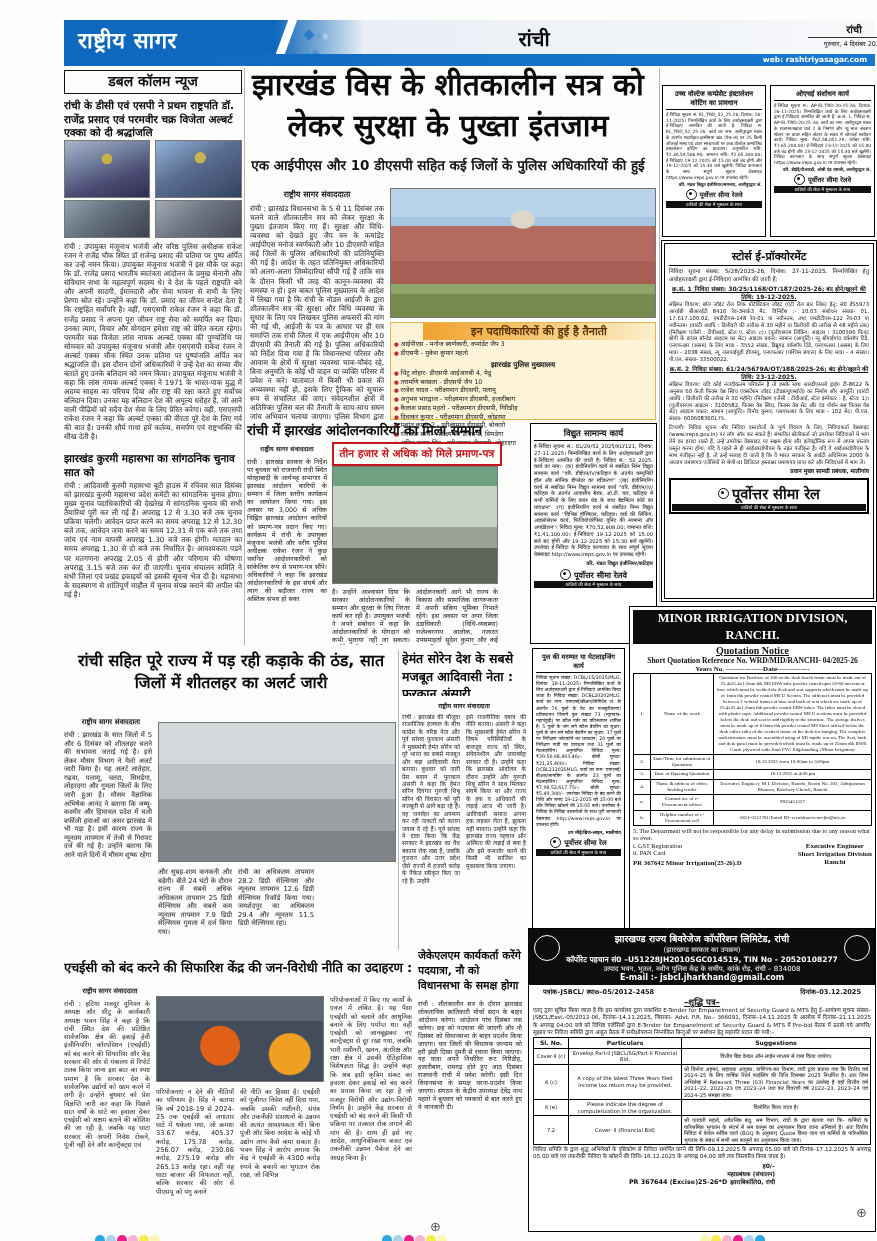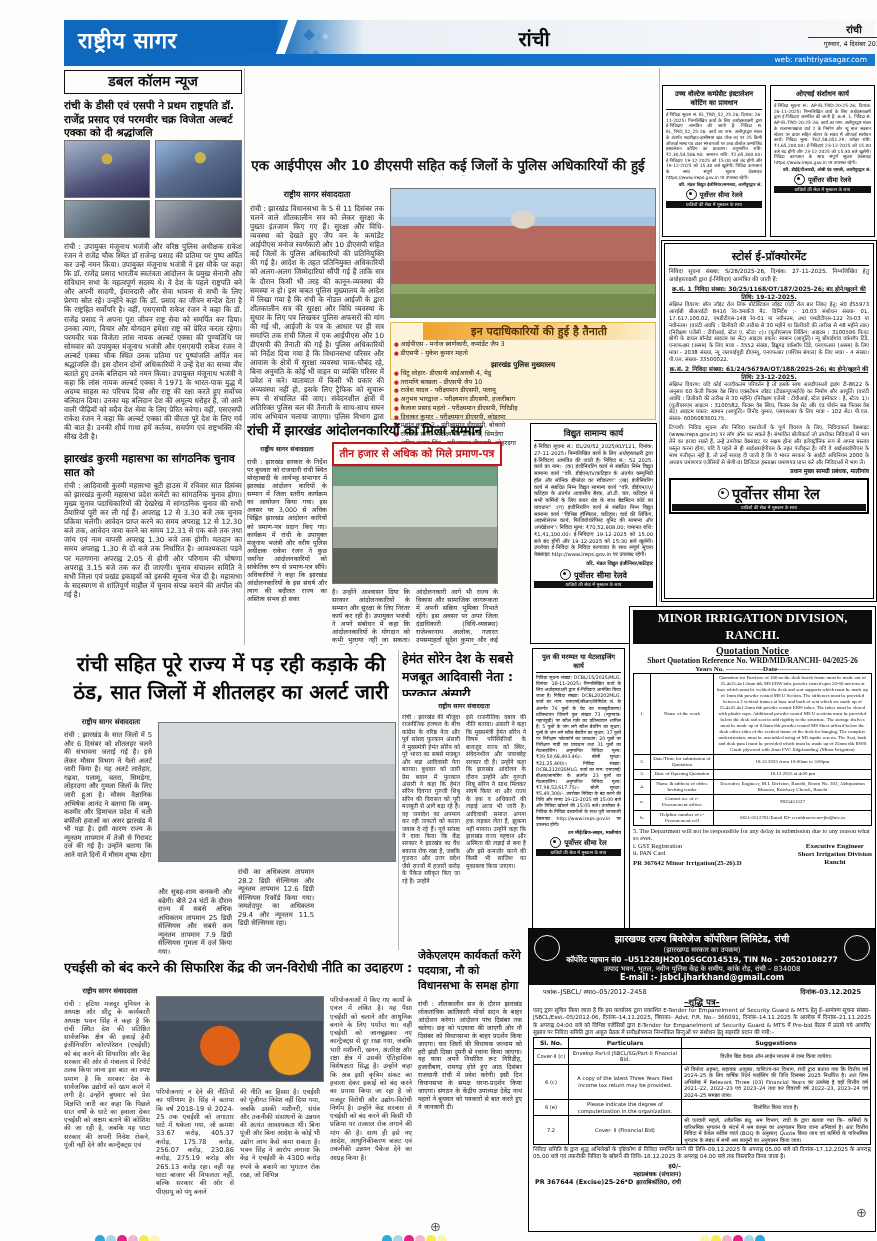--- a/index.html
+++ b/index.html
@@ -75,39 +75,40 @@
       <span class="diam" style="width:5px;height:5px;background:#16a0c8;"></span><span class="diam" style="width:7px;height:7px;background:#4b8fcc;"></span><span class="diam" style="width:4px;height:4px;background:#bcd6ec;"></span>
     </div>
     <div class="abs" style="left:380px;top:5px;width:180px;text-align:center;font-size:20px;font-weight:800;color:#0c0c0c;">रांची</div>
     <div class="abs" style="left:744px;top:2px;width:92px;text-align:center;">
       <div style="font-size:10px;font-weight:800;border-bottom:1px solid #333;padding-bottom:1px;">रांची</div>
       <div style="font-size:6.5px;padding-top:1px;">गुरुवार, 4 दिसंबर 2025</div>
     </div>
 
   </div>
   <div class="abs mast-strip" style="left:64px;top:54px;width:811px;height:12px;">
-    <div style="text-align:right;padding-right:8px;font-size:7.5px;font-weight:400;color:#fff;line-height:12px;">web: rashtriyasagar.com</div>
+    <div style="text-align:right;padding-right:8px;font-size:7.5px;font-weight:700;color:#fff;line-height:12px;">web: rashtriyasagar.com</div>
   </div>
 
   <div class="abs vrule" style="left:244px;top:68px;height:577px;"></div>
   <div class="abs vrule" style="left:659px;top:68px;height:534px;"></div>
   <div class="abs vrule" style="left:398px;top:650px;height:300px;"></div>
 
   <div class="abs" style="left:64px;top:70px;width:178px;height:24px;border:1.5px solid #111;box-sizing:border-box;">
     <div class="c" style="font-size:14px;font-weight:800;line-height:20px;">डबल कॉलम न्यूज</div>
   </div>
   <div class="abs hl clip" style="left:64px;top:99px;width:178px;height:38px;font-size:10.5px;">रांची के डीसी एवं एसपी ने प्रथम राष्ट्रपति डॉ. राजेंद्र प्रसाद एवं परमवीर चक्र विजेता अल्बर्ट एक्का को दी श्रद्धांजलि</div>
   <div class="abs photo ph-statue1" style="left:64px;top:140px;width:86px;height:58px;"></div>
   <div class="abs photo ph-statue2" style="left:155px;top:140px;width:87px;height:58px;"></div>
   <div class="abs photo ph-men1" style="left:64px;top:200px;width:86px;height:38px;"></div>
   <div class="abs photo ph-men2" style="left:155px;top:200px;width:87px;height:38px;"></div>
   <p class="abs bt clip" style="left:64px;top:242px;width:178px;height:206px;font-size:7.2px;">रांची : उपायुक्त मंजूनाथ भजंत्री और वरिष्ठ पुलिस अधीक्षक राकेश रंजन ने राजेंद्र चौक स्थित डॉ राजेन्द्र प्रसाद की प्रतिमा पर पुष्प अर्पित कर उन्हें नमन किया। उपायुक्त मंजूनाथ भजंत्री ने इस मौके पर कहा कि डॉ. राजेंद्र प्रसाद भारतीय स्वतंत्रता आंदोलन के प्रमुख सेनानी और संविधान सभा के महत्वपूर्ण सदस्य थे। वे देश के पहले राष्ट्रपति बने और अपनी सादगी, ईमानदारी और सेवा भावना से सभी के लिए प्रेरणा स्रोत रहे। उन्होंने कहा कि डॉ. प्रसाद का जीवन सन्देश देता है कि राष्ट्रहित सर्वोपरि है। वहीं, एसएसपी राकेश रंजन ने कहा कि डॉ. राजेंद्र प्रसाद ने अपना पूरा जीवन राष्ट्र सेवा को समर्पित कर दिया। उनका त्याग, विचार और योगदान हमेशा राष्ट्र को प्रेरित करता रहेगा। परमवीर चक्र विजेता लांस नायक अल्बर्ट एक्का की पुण्यतिथि पर सोमवार को उपायुक्त मंजूनाथ भजंत्री और एसएसपी राकेश रंजन ने अल्बर्ट एक्का चौक स्थित उनक प्रतिमा पर पुष्पांजलि अर्पित कर श्रद्धांजलि दी। इस दौरान दोनों अधिकारियों ने उन्हें देश का सच्चा वीर बताते हुए उनके बलिदान को नमन किया। उपायुक्त मंजूनाथ भजंत्री ने कहा कि लांस नायक अल्बर्ट एक्का ने 1971 के भारत-पाक युद्ध में अदम्य साहस का परिचय दिया और राष्ट्र की रक्षा करते हुए सर्वोच्च बलिदान दिया। उनका यह बलिदान देश की अमूल्य धरोहर है, जो आने वाली पीढ़ियों को सदैव देश सेवा के लिए प्रेरित करेगा। वहीं, एसएसपी राकेश रंजन ने कहा कि अल्बर्ट एक्का की वीरता पूरे देश के लिए गर्व की बात है। उनकी शौर्य गाथा हमें कर्तव्य, समर्पण एवं राष्ट्रभक्ति की सीख देती है।</p>
   <div class="abs hl clip" style="left:64px;top:452px;width:178px;height:26px;font-size:10.5px;">झारखंड कुरमी महासभा का सांगठनिक चुनाव सात को</div>
   <p class="abs bt clip" style="left:64px;top:481px;width:178px;height:164px;font-size:7.2px;">रांची : आदिवासी कुरमी महासभा बूटी हाउस में रविवार सात दिसंबर को झारखंड कुरमी महासभा प्रदेश कमेटी का सांगठनिक चुनाव होगा। मुख्य चुनाव पदाधिकारियों की देखरेख में सांगठनिक चुनाव की सभी तैयारियां पूरी कर ली गई हैं। अपराह्न 12 से 3.30 बजे तक चुनाव प्रक्रिया चलेगी। आवेदन प्राप्त करने का समय अपराह्न 12 से 12.30 बजे तक, आवेदन जमा करने का समय 12.31 से एक बजे तक तथा जांच एवं नाम वापसी अपराह्न 1.30 बजे तक होगी। मतदान का समय अपराह्न 1.30 से दो बजे तक निर्धारित है। आवश्यकता पड़ने पर मतगणना अपराह्न 2.05 से होगी और परिणाम की घोषणा अपराह्न 3.15 बजे तक कर दी जाएगी। चुनाव संचालन समिति ने सभी जिला एवं प्रखंड इकाइयों को इसकी सूचना भेज दी है। महासभा के सदस्यगण से शांतिपूर्ण माहौल में चुनाव संपन्न कराने की अपील की गई है।</p>
 
+  <div class="abs hl c clip" style="left:247px;top:64px;width:402px;height:86px;font-size:30px;line-height:1.38;">झारखंड विस के शीतकालीन सत्र को लेकर सुरक्षा के पुख्ता इंतजाम</div>
   <div class="abs c clip" style="left:247px;top:156px;width:402px;height:20px;font-size:13.5px;font-weight:600;color:#151515;">एक आईपीएस और 10 डीएसपी सहित कई जिलों के पुलिस अधिकारियों की हुई प्रतिनियुक्ति</div>
   <div class="abs byline" style="left:252px;top:188px;width:130px;font-size:8px;">राष्ट्रीय सागर संवाददाता</div>
   <p class="abs bt clip" style="left:250px;top:204px;width:134px;height:216px;font-size:7.2px;">रांची : झारखंड विधानसभा के 5 से 11 दिसंबर तक चलने वाले शीतकालीन सत्र को लेकर सुरक्षा के पुख्ता इंतजाम किए गए हैं। सुरक्षा और विधि-व्यवस्था को देखते हुए जैप वन के कमांडेंट आईपीएस मनोज स्वर्णकारी और 10 डीएसपी सहित कई जिलों के पुलिस अधिकारियों की प्रतिनियुक्ति की गई है। आदेश के तहत प्रतिनियुक्त अधिकारियों को अलग-अलग जिम्मेदारियां सौंपी गई हैं ताकि सत्र के दौरान किसी भी तरह की कानून-व्यवस्था की समस्या न हो। इस बाबत पुलिस मुख्यालय के आदेश में लिखा गया है कि रांची के नोडल आईजी के द्वारा शीतकालीन सत्र की सुरक्षा और विधि व्यवस्था के सुधार के लिए पत्र लिखकर पुलिस अफसरों की मांग की गई थी, आईजी के पत्र के आधार पर ही सत्र समाप्ति तक रांची जिला में एक आईपीएस और 10 डीएसपी की तैनाती की गई है। पुलिस अधिकारियों को निर्देश दिया गया है कि विधानसभा परिसर और आवास के क्षेत्रों में सुरक्षा व्यवस्था चाक-चौबंद रहे, बिना अनुमति के कोई भी वाहन या व्यक्ति परिसर में प्रवेश न करे। यातायात में किसी भी प्रकार की अव्यवस्था नहीं हो, इसके लिए ट्रैफिक को सुचारू रूप से संचालित की जाए। संवेदनशील क्षेत्रों में अतिरिक्त पुलिस बल की तैनाती के साथ-साथ सघन जांच अभियान चलाया जाएगा। पुलिस विभाग द्वारा अधिकारियों को विधानसभा सत्र शांतिपूर्वक संपन्न कराने के लिए सतर्क एवं मुस्तैद रहने का आदेश</p>
   <div class="abs photo ph-assembly" style="left:390px;top:188px;width:266px;height:130px;"></div>
   <div class="abs ybox" style="left:390px;top:322px;width:266px;height:98px;">
     <div class="ybox-h">इन पदाधिकारियों की हुई है तैनाती</div>
     <ul>
       <li>आईपीएस - मनोज स्वर्णकारी, कमांडेंट जैप 3</li>
       <li>डीएसपी - मुकेश कुमार महतो</li>
     </ul>
@@ -176,25 +177,25 @@
     <div style="text-align:right;font-size:5.8px;font-weight:700;margin-top:2px;">प्रधान मुख्य सामग्री प्रबंधक, मालीगांव</div>
     <div style="border:2px solid #000;margin-top:3px;padding:1px;">
       <div class="railsig">
         <span class="rail-emblem"></span>
         <span class="railname" style="font-size:14.5px;">पूर्वोत्तर सीमा रेल</span>
       </div>
       <div class="railbar">यात्रियों की सेवा में मुस्कान के साथ</div>
     </div>
   </div>
 
-  <div class="abs hl c clip" style="left:64px;top:650px;width:334px;height:60px;font-size:20px;line-height:1.4;">रांची सहित पूरे राज्य में पड़ रही कड़ाके की ठंड, सात जिलों में शीतलहर का अलर्ट जारी</div>
+  <div class="abs hl c clip" style="left:64px;top:650px;width:334px;height:60px;font-size:16px;line-height:1.4;">रांची सहित पूरे राज्य में पड़ रही कड़ाके की ठंड, सात जिलों में शीतलहर का अलर्ट जारी</div>
   <div class="abs byline" style="left:66px;top:717px;width:90px;font-size:7px;">राष्ट्रीय सागर संवाददाता</div>
   <p class="abs bt clip" style="left:64px;top:731px;width:88px;height:224px;font-size:6.8px;">रांची : झारखंड के सात जिलों में 5 और 6 दिसंबर को शीतलहर चलने की संभावना जताई गई है। इसे लेकर मौसम विभाग ने येलो अलर्ट जारी किया है। यह अलर्ट लातेहार, गढ़वा, पलामू, चतरा, सिमडेगा, लोहरदगा और गुमला जिलों के लिए जारी हुआ है। मौसम वैज्ञानिक अभिषेक आनंद ने बताया कि जम्मू-कश्मीर और हिमाचल प्रदेश में चली बर्फीली हवाओं का असर झारखंड में भी पड़ा है। इसी कारण राज्य के न्यूनतम तापमान में तेजी से गिरावट दर्ज की गई है। उन्होंने बताया कि आने वाले दिनों में मौसम शुष्क रहेगा</p>
   <div class="abs photo ph-fog" style="left:158px;top:722px;width:238px;height:140px;"></div>
-  <p class="abs bt clip" style="left:158px;top:888px;width:74px;height:87px;font-size:6.8px;">और सुबह-शाम कनकनी और बढ़ेगी। बीते 24 घंटों के दौरान राज्य में सबसे अधिक अधिकतम तापमान 25 डिग्री सेल्सियस और सबसे कम न्यूनतम तापमान 7.9 डिग्री सेल्सियस गुमला में दर्ज किया गया।</p>
+  <p class="abs bt clip" style="left:158px;top:868px;width:74px;height:87px;font-size:6.8px;">और सुबह-शाम कनकनी और बढ़ेगी। बीते 24 घंटों के दौरान राज्य में सबसे अधिक अधिकतम तापमान 25 डिग्री सेल्सियस और सबसे कम न्यूनतम तापमान 7.9 डिग्री सेल्सियस गुमला में दर्ज किया गया।</p>
   <p class="abs bt clip" style="left:238px;top:868px;width:76px;height:87px;font-size:6.8px;">रांची का अधिकतम तापमान 28.2 डिग्री सेल्सियस और न्यूनतम तापमान 12.6 डिग्री सेल्सियस रिकॉर्ड किया गया। जमशेदपुर का अधिकतम 29.4 और न्यूनतम 11.5 डिग्री सेल्सियस रहा।</p>
 
   <div class="abs hl clip" style="left:402px;top:650px;width:124px;height:46px;font-size:12.5px;line-height:1.4;">हेमंत सोरेन देश के सबसे मजबूत आदिवासी नेता : फुरकान अंसारी</div>
   <div class="abs byline" style="left:402px;top:701px;width:124px;font-size:6.2px;">राष्ट्रीय सागर संवाददाता</div>
   <p class="abs bt clip" style="left:402px;top:714px;width:58px;height:230px;font-size:5.9px;">रांची : झारखंड की मौजूदा राजनीतिक हलचल के बीच कांग्रेस के वरिष्ठ नेता और पूर्व सांसद फुरकान अंसारी ने मुख्यमंत्री हेमंत सोरेन को पूरे भारत का सबसे मजबूत और बड़ा आदिवासी नेता बताया। बुधवार को जारी प्रेस बयान में फुरकान अंसारी ने कहा कि हेमंत सोरेन दिवंगत गुरुजी शिबू सोरेन की विरासत को पूरी मजबूती से आगे बढ़ा रहे हैं। वह जनादेश का अपमान कर रही ताकतों को करारा जवाब दे रहे हैं। पूर्व सांसद ने दावा किया कि केंद्र सरकार ने झारखंड का वैध बकाया रोक रखा है, जबकि गुजरात और उत्तर प्रदेश जैसे राज्यों में हजारों करोड़ के पैकेज स्वीकृत किए जा रहे हैं। उन्होंने</p>
   <p class="abs bt clip" style="left:466px;top:714px;width:60px;height:230px;font-size:5.9px;">इसे राजनीतिक दबाव की नीति बताया। अंसारी ने कहा कि मुख्यमंत्री हेमंत सोरेन ने विषम परिस्थितियों के बावजूद राज्य को स्थिर, संवेदनशील और जवाबदेह सरकार दी है। उन्होंने कहा कि झारखंड आंदोलन के दौरान उन्होंने और गुरुजी शिबू सोरेन ने साथ मिलकर संघर्ष किया था और राज्य के हक व अधिकारों की लड़ाई आज भी जारी है। आदिवासी समाज अपना हक लड़कर लेता है, झुकना नहीं मानता। उन्होंने कहा कि झारखंड राज्य पहचान और अस्मिता की लड़ाई से बना है और इसे कमजोर करने की किसी भी साजिश का मुकाबला किया जाएगा।</p>
 
   <div class="abs nbox" style="left:532px;top:648px;width:93px;height:284px;overflow:hidden;">
     <div class="ntitle" style="font-size:6.6px;">पुल की मरम्मत या मेटलाइजिंग कार्य</div>
     <p class="ntiny" style="font-size:4.7px;">निविदा सूचना संख्या: DCBL/15/2025/MLG, दिनांक: 28-11-2025। निम्नलिखित कार्य के लिए अधोहस्ताक्षरी द्वारा ई-निविदाएं आमंत्रित किया जाता है। निविदा संख्या: DCBL20202MLG. कार्य का नाम: एसएसई/बीआर/लिमिटेड जं. के अंतर्गत 76 पुलों के पेंट का मजबूतीकरण/प्रतिस्थापन जिसमें पुल संख्या 73 (न्यूमपांव-महापंडुड़ी) पर स्टील गर्डर का प्रतिस्थापन शामिल है; 5 पुलों के जंग लगे स्टील बेयरिंग का सुधार; पुलों के जंग लगे स्टील बेयरिंग का सुधार; 37 पुलों पर निरीक्षण प्लेटफॉर्म का प्रावधान; 20 पुलों पर निरीक्षण गाड़ी का प्रावधान तथा 31 पुलों का मेटलाइजिंग। अनुमानित निविदा मूल्य: ₹39,50,68,493.46/-. बोली सुरक्षा: ₹21,25,400/-; निविदा संख्या: DCBL21202SMLG. कार्य का नाम: एसएसई/बीआर/लामडिंग के अंतर्गत 23 पुलों का मेटलाइजिंग। अनुमानित निविदा मूल्य: ₹7,98,52,617.75/-; बोली सुरक्षा: ₹5,49,300/-. उपरोक्त निविदा के बंद करने की तिथि और समय 19-12-2025 को 15:00 बजे और निविदा खोलने की 15:05 बजे। उपरोक्त ई-निविदा के निविदा दस्तावेजों के साथ पूरी जानकारी वेबसाइट http://www.ireps.gov.in पर उपलब्ध होगी।</p>
@@ -275,21 +276,21 @@
     <div class="blackhead" style="position:relative;padding:3px 34px;text-align:center;">
       <span class="abs" style="left:5px;top:6px;width:24px;height:24px;border:1.5px solid #fff;border-radius:50%;"></span>
       <span class="abs" style="right:5px;top:6px;width:24px;height:24px;border:1.5px solid #fff;border-radius:50%;"></span>
       <div style="font-size:9.5px;font-weight:800;">झारखण्ड राज्य बिवरेजेज कॉर्पोरेशन लिमिटेड, रांची</div>
       <div style="font-size:7px;">(झारखण्ड सरकार का उपक्रम)</div>
       <div style="font-size:7.5px;font-weight:700;">कॉर्पोरेट पहचान सं0 –U51228JH2010SGC014519, TIN No - 20520108277</div>
       <div style="font-size:7px;">उत्पाद भवन, भूतल, नवीन पुलिस केंद्र के समीप, कांके रोड़, रांची – 834008</div>
       <div style="font-size:8px;font-weight:700;">E-mail :- jsbcl.jharkhand@gmail.com</div>
     </div>
     <div style="display:flex;justify-content:space-between;padding:2px 14px 0;">
-      <span style="font-size:6.6px;font-weight:400;">पत्रांक–JSBCL/ स्थाo–05/2012–2458</span>
+      <span style="font-size:6.6px;font-weight:700;">पत्रांक–JSBCL/ स्थाo–05/2012–2458</span>
       <span style="font-size:6.6px;font-weight:700;">दिनांक–03.12.2025</span>
     </div>
     <div class="c" style="font-size:8.5px;font-weight:800;text-decoration:underline;">–शुद्धि पत्र–</div>
     <p class="j" style="font-size:5.6px;line-height:1.3;padding:0 4px;">एतद् द्वारा सूचित किया जाता है कि इस कार्यालय द्वारा प्रकाशित E-Tender for Empanelment of Security Guard &amp; MTS हेतु ई–आमंत्रण सूचना संख्या–JSBCL/Esst.-05/2012-06, दिनांक–14.11.2025, जिसका– Advt. P.R. No.- 366091, दिनांक–14.11.2025 के आलोक में दिनांक–21.11.2025 के अपराह्न 04:00 बजे को विभिन्न एजेंसियों द्वारा E-Tender for Empanelment of Security Guard &amp; MTS में Pre-bid बैठक में उठाये गये आपत्ति/सुझाव पर निविदा समिति द्वारा आहूत बैठक में समीक्षोपरान्त निम्नांकित बिन्दुओं पर संशोधन हेतु सहमति प्रदान की गयी:–</p>
     <div style="padding:1px 4px;">
       <table class="jsb">
         <tbody>
             <tr>
           <th style="width:30px;">Sl. No.</th>
           <th style="width:108px;">Particulars</th>
@@ -312,21 +313,21 @@
         </tr>
         <tr>
           <td class="c">7.2</td>
           <td class="c">Cover- II (Financial Bid)</td>
           <td class="j">श्री एतवारी महतो, अवैतनिक बंधु, श्रम विभाग, रांची के द्वारा बताया गया कि– कर्मियों के पारिश्रमिक भुगतान के संदर्भ में श्रम कानून का अनुपालन किया जाना अनिवार्य है। अतः वित्तीय निविदा में केवल सर्विस चार्ज (BOQ के अनुसार) Quote किया जाय एवं कर्मियों के पारिश्रमिक भुगतान के संबंध में सभी श्रम कानूनों का अनुपालन किया जाय।</td>
         </tr>
       </tbody>
         </table>
     </div>
     <p class="j" style="font-size:5.6px;line-height:1.3;padding:0 4px;">निविदा समिति के द्वारा शुद्ध अभिलेखों के दृष्टिकोण से निविदा समर्पित करने की तिथि–09.12.2025 के अपराह्न 05.00 बजे को दिनांक–17.12.2025 के अपराह्न 05.00 बजे एवं तकनीकी निविदा के खोलने की तिथि–18.12.2025 के अपराह्न 04.00 बजे तक विस्तारित किया जाता है।</p>
-    <div style="display:flex;justify-content:flex-start;align-items:flex-end;padding:1px 6px;">
+    <div style="display:flex;justify-content:center;align-items:flex-end;padding:1px 6px;">
       <div style="font-size:6.4px;font-weight:700;">PR 367644 (Excise)25-26*D</div>
       <div style="text-align:right;font-size:6px;font-weight:700;">
         <div>ह0/–</div>
         <div>महाप्रबंधक (संचालन)</div>
         <div>झाराबिकॉलि0, रांची</div>
       </div>
     </div>
   </div>
 
   <div class="abs dots" style="left:95px;top:1230px;">

